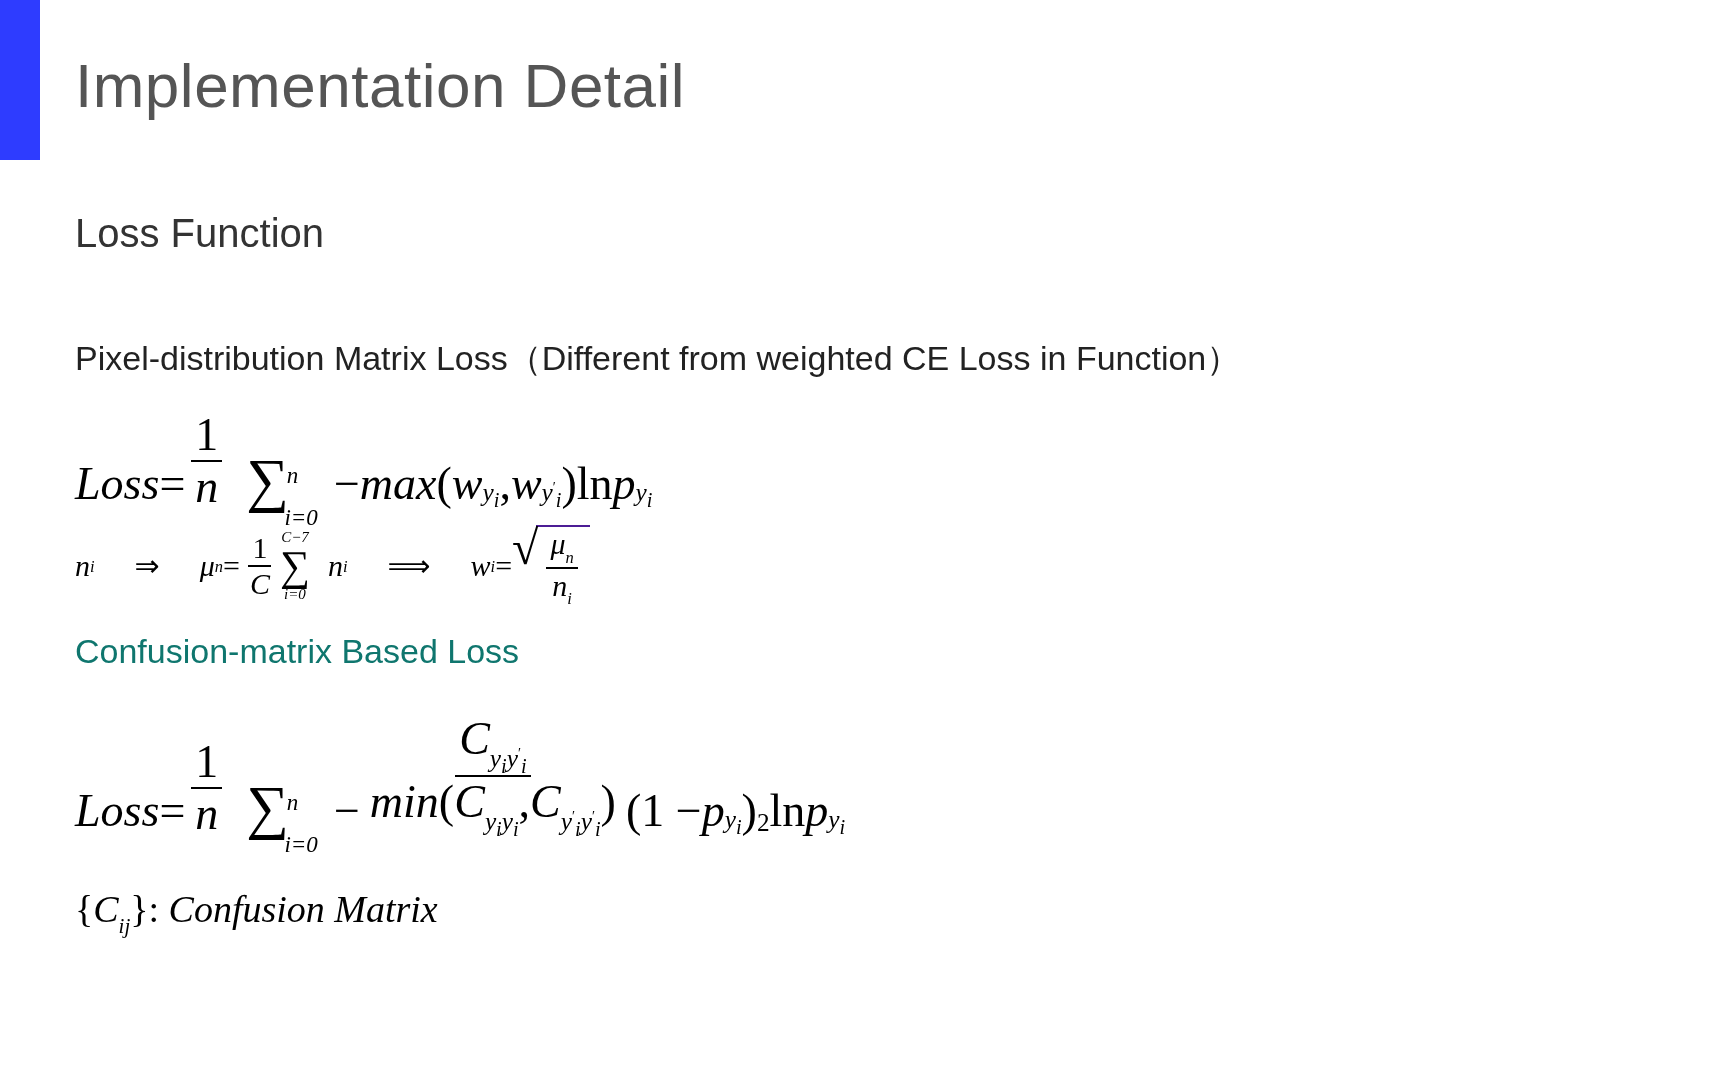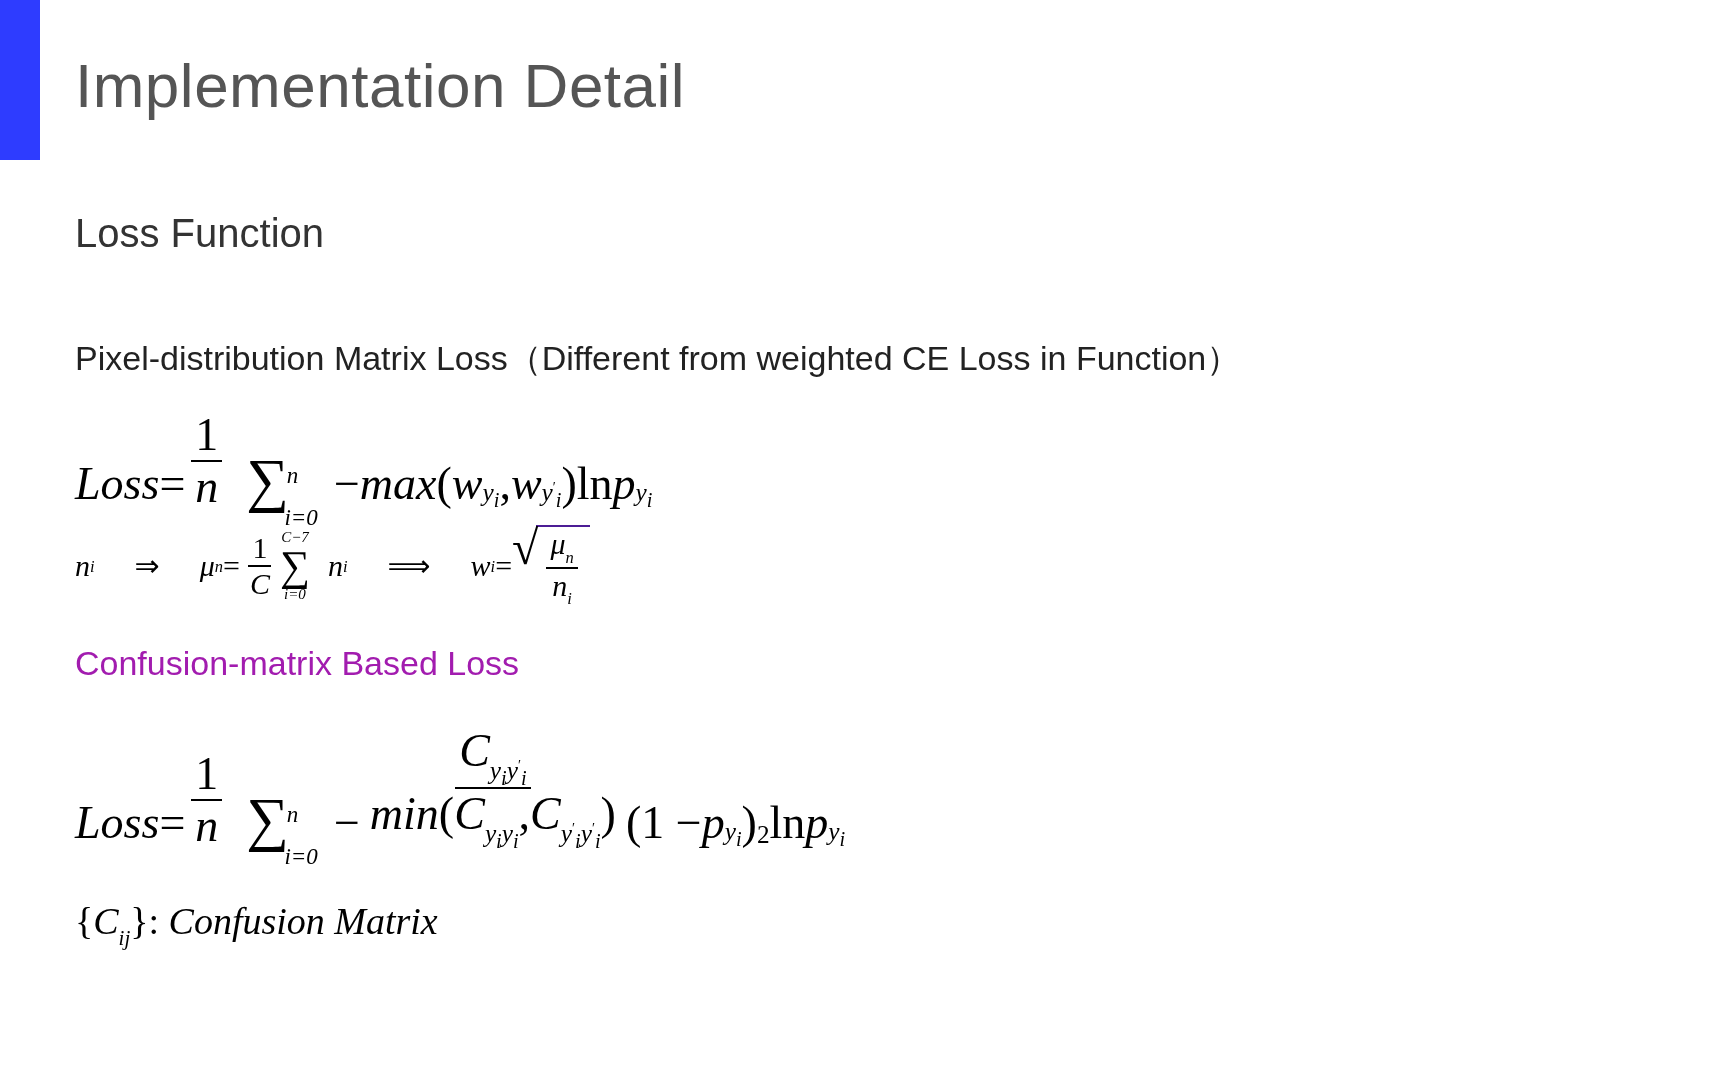--- a/index.html
+++ b/index.html
@@ -3,21 +3,21 @@
 <meta charset="utf-8">
 <style>
   html,body{margin:0;padding:0;width:1728px;height:1080px;background:#fff;
     font-family:Arial,Helvetica,sans-serif;color:#333;}
   .accent-bar{position:absolute;left:0;top:0;width:40px;height:160px;background:#2e3cff;}
   .slide{position:relative;width:1728px;height:1080px;box-sizing:border-box;
     padding:50px 0 0 75px;}
   .title{font-size:62px;color:#555;letter-spacing:0.5px;}
   .h2{font-size:40px;color:#333;margin-top:90px;}
   .h3{font-size:34px;color:#222;margin-top:80px;}
-  .h3b{font-size:34px;color:#a21caf;margin-top:38px;}
+  .h3b{font-size:34px;color:#0f766e;margin-top:26px;}
   .formula{font-family:'Times New Roman',Times,serif;color:#000;font-style:italic;}
   .rm{font-style:normal;}
   .formula-big{font-size:46px;margin-top:30px;display:flex;align-items:flex-end;}
   .formula-med{font-size:30px;margin-top:15px;display:flex;align-items:center;}
   .frac{display:inline-flex;flex-direction:column;align-items:center;
     vertical-align:middle;margin:0 6px;}
   .frac .num{border-bottom:2px solid #000;padding:0 4px 2px 4px;line-height:1;}
   .frac .den{padding:2px 4px 0 4px;line-height:1;}
   .sub{font-size:0.55em;vertical-align:sub;position:relative;top:0.1em;}
   .subsub{font-size:0.8em;vertical-align:sub;}

